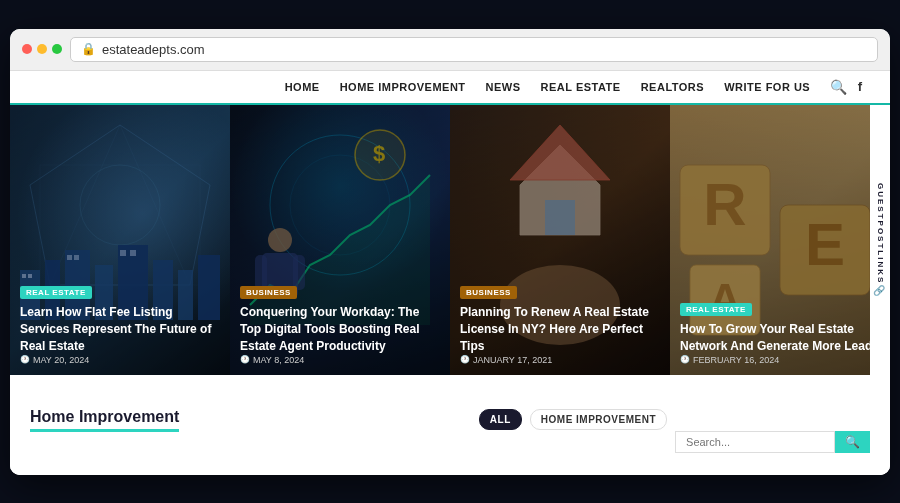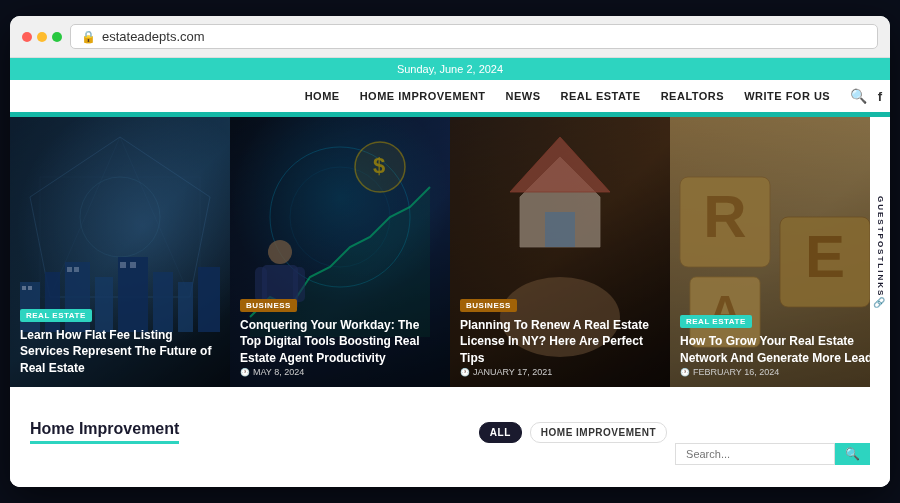--- a/index.html
+++ b/index.html
@@ -66,24 +66,24 @@
       color: #fff;
       text-align: center;
       padding: 5px;
       font-size: 11px;
     }
     
     .nav {
       display: flex;
       align-items: center;
       justify-content: flex-end;
-      padding: 8px 8px;
+      padding: 8px 28px;
       background: #fff;
       gap: 20px;
-      border-bottom: 5px solid #14b8a6;
+      border-bottom: 2px solid #14b8a6;
     }
     .nav-item {
       font-size: 11px;
       font-weight: 700;
       color: #222;
       text-transform: uppercase;
       letter-spacing: 0.5px;
       cursor: pointer;
       white-space: nowrap;
     }
@@ -300,23 +300,20 @@
       <div class="dot dot-green"></div>
     </div>
     <div class="address-bar">
       <span class="lock-icon">🔒</span>
       <span>estateadepts.com</span>
     </div>
   </div>
 
   <div class="site">
 
-    <div class="date-bar">
-      <span>Sunday, June 2, 2024</span>
-    </div>
 
     <div class="nav">
       <div class="nav-item">HOME</div>
       <div class="nav-item">HOME IMPROVEMENT</div>
       <div class="nav-item">NEWS</div>
       <div class="nav-item">REAL ESTATE</div>
       <div class="nav-item">REALTORS</div>
       <div class="nav-item">WRITE FOR US</div>
       <div class="nav-icons">
         <span class="nav-icon">🔍</span>
@@ -350,20 +347,21 @@
             <rect x="18" y="34" width="4" height="4" fill="rgba(200,220,255,0.6)"></rect>
             <rect x="57" y="15" width="5" height="5" fill="rgba(200,220,255,0.5)"></rect>
             <rect x="64" y="15" width="5" height="5" fill="rgba(200,220,255,0.5)"></rect>
             <rect x="110" y="10" width="6" height="6" fill="rgba(200,220,255,0.5)"></rect>
             <rect x="120" y="10" width="6" height="6" fill="rgba(200,220,255,0.5)"></rect>
           </svg>
         </div>
         <div class="card-overlay">
           <div class="card-badge badge-real-estate">REAL ESTATE</div>
           <div class="card-title">Learn How Flat Fee Listing Services Represent The Future of Real Estate</div>
+          <div class="card-date">MAY 20, 2024</div>
         </div>
       </div>
 
       <div class="hero-card" style="position:relative;overflow:hidden;">
         <div class="hero-card-bg bg2" style="position:absolute;inset:0;">
 
           <svg style="position:absolute;inset:0;width:100%;height:100%;" viewBox="0 0 220 270">
             <circle cx="110" cy="100" r="70" stroke="rgba(0,200,255,0.3)" stroke-width="1" fill="none"></circle>
             <circle cx="110" cy="100" r="50" stroke="rgba(0,180,255,0.2)" stroke-width="0.5" fill="none"></circle>
 

